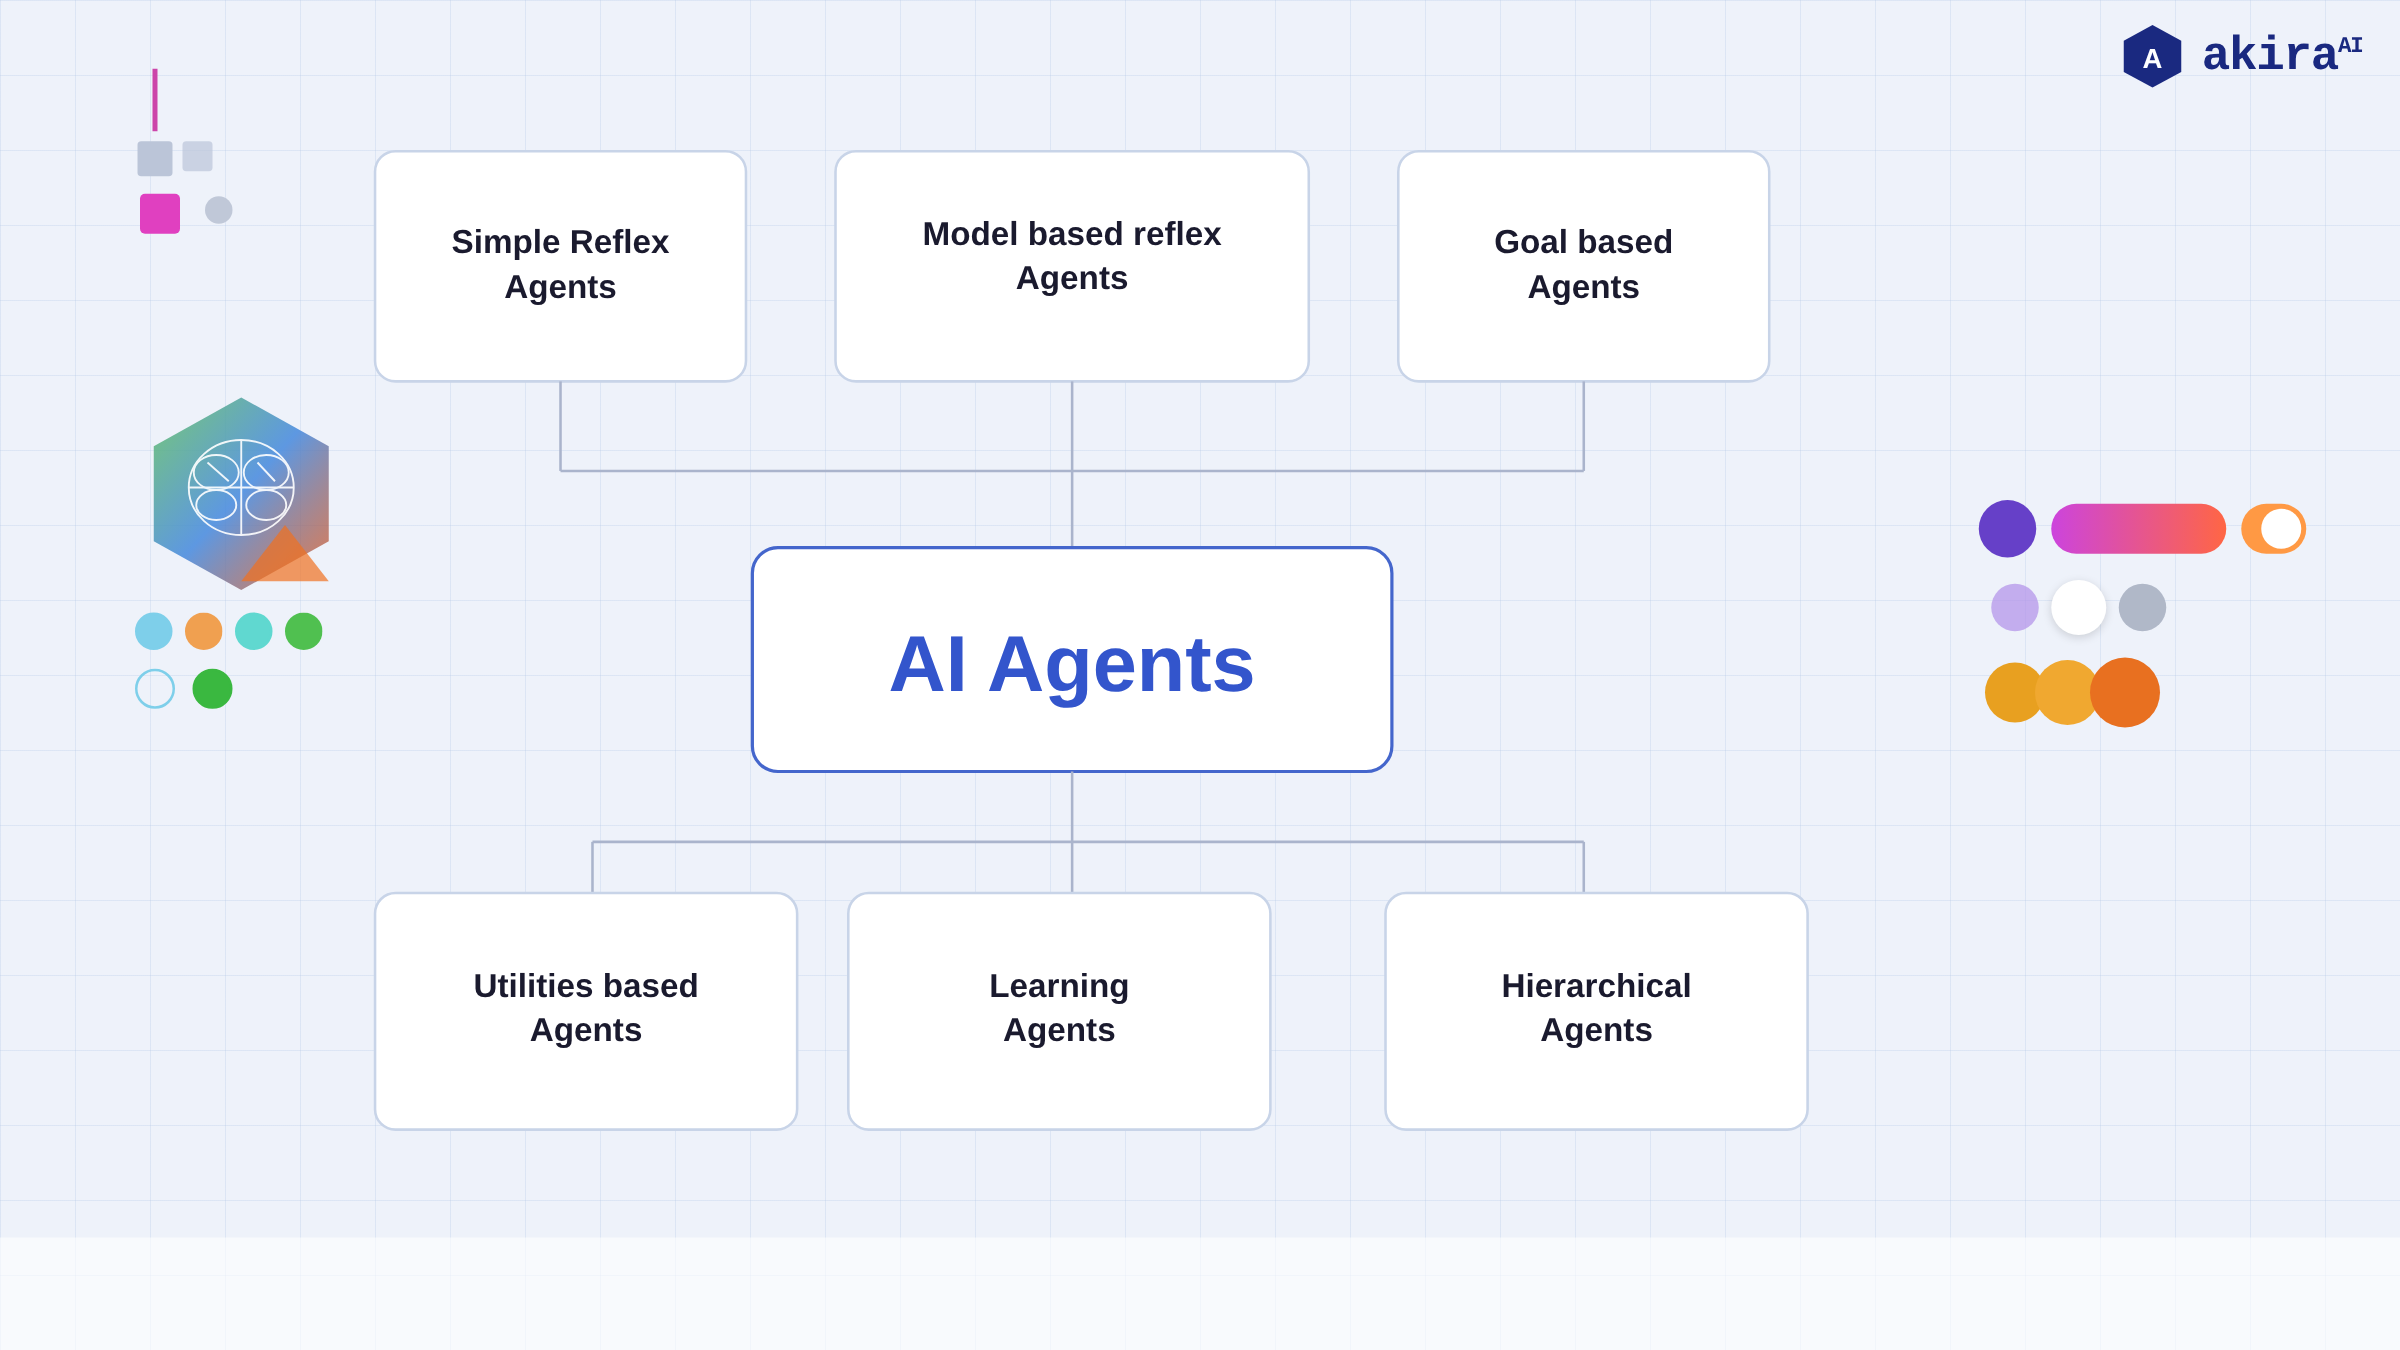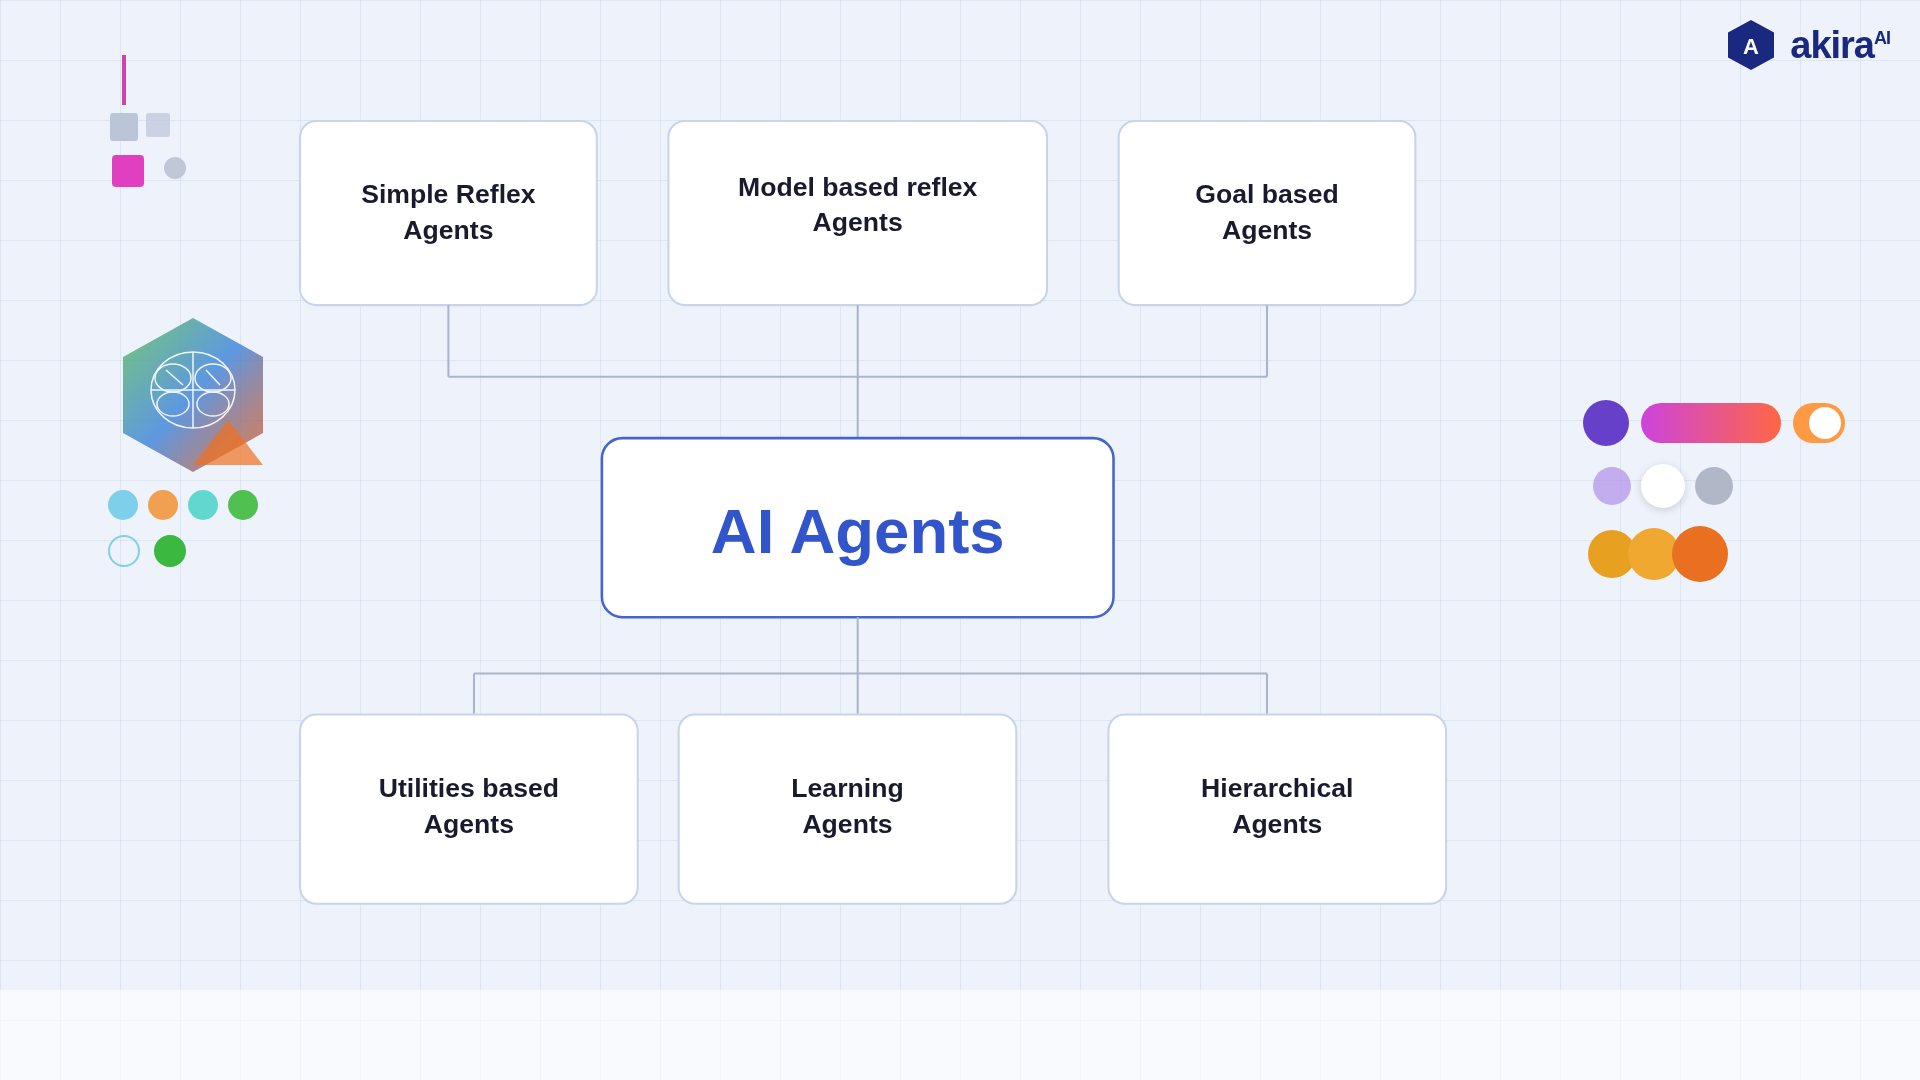--- a/index.html
+++ b/index.html
@@ -38,20 +38,21 @@
     .logo-hexagon {
       width: 54px;
       height: 54px;
     }
 
     .logo-text {
       font-size: 38px;
       font-weight: 800;
       color: #1a2980;
       letter-spacing: -1px;
+      font-family: Liberation Mono, monospace;
     }
 
     .logo-text sup {
       font-size: 18px;
       color: #1a2980;
     }
 
     
     .left-deco {
       position: absolute;

